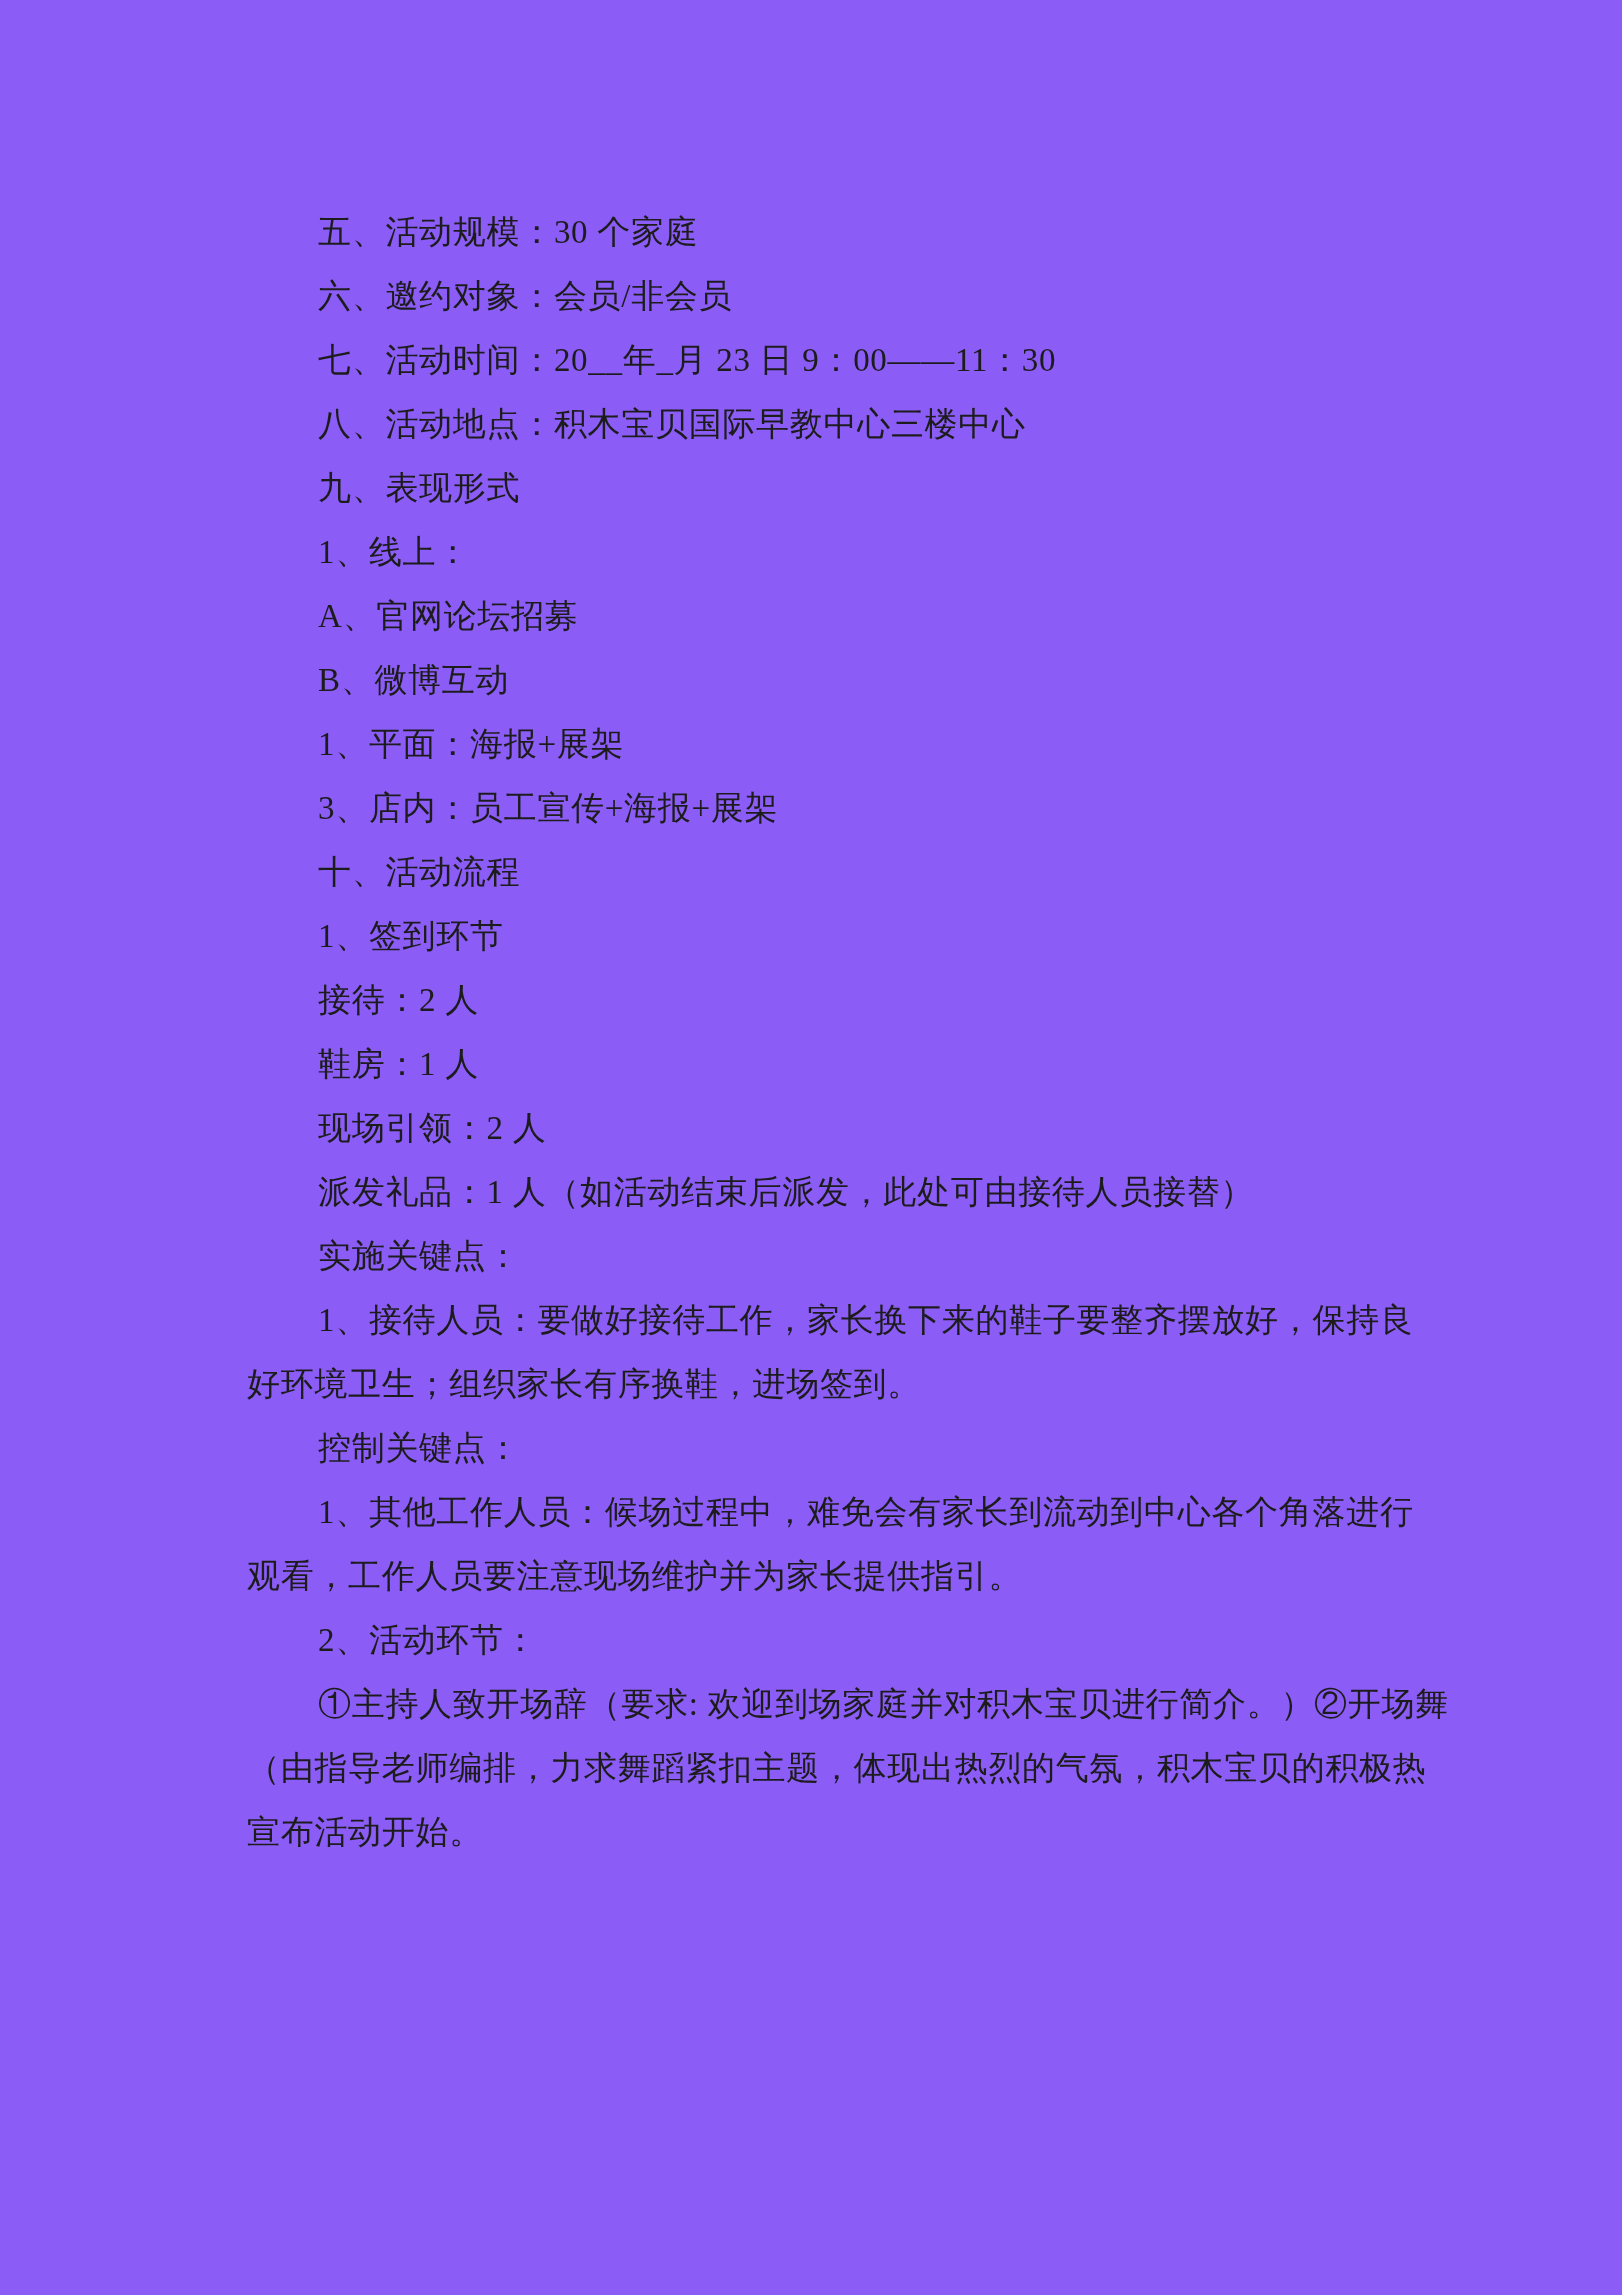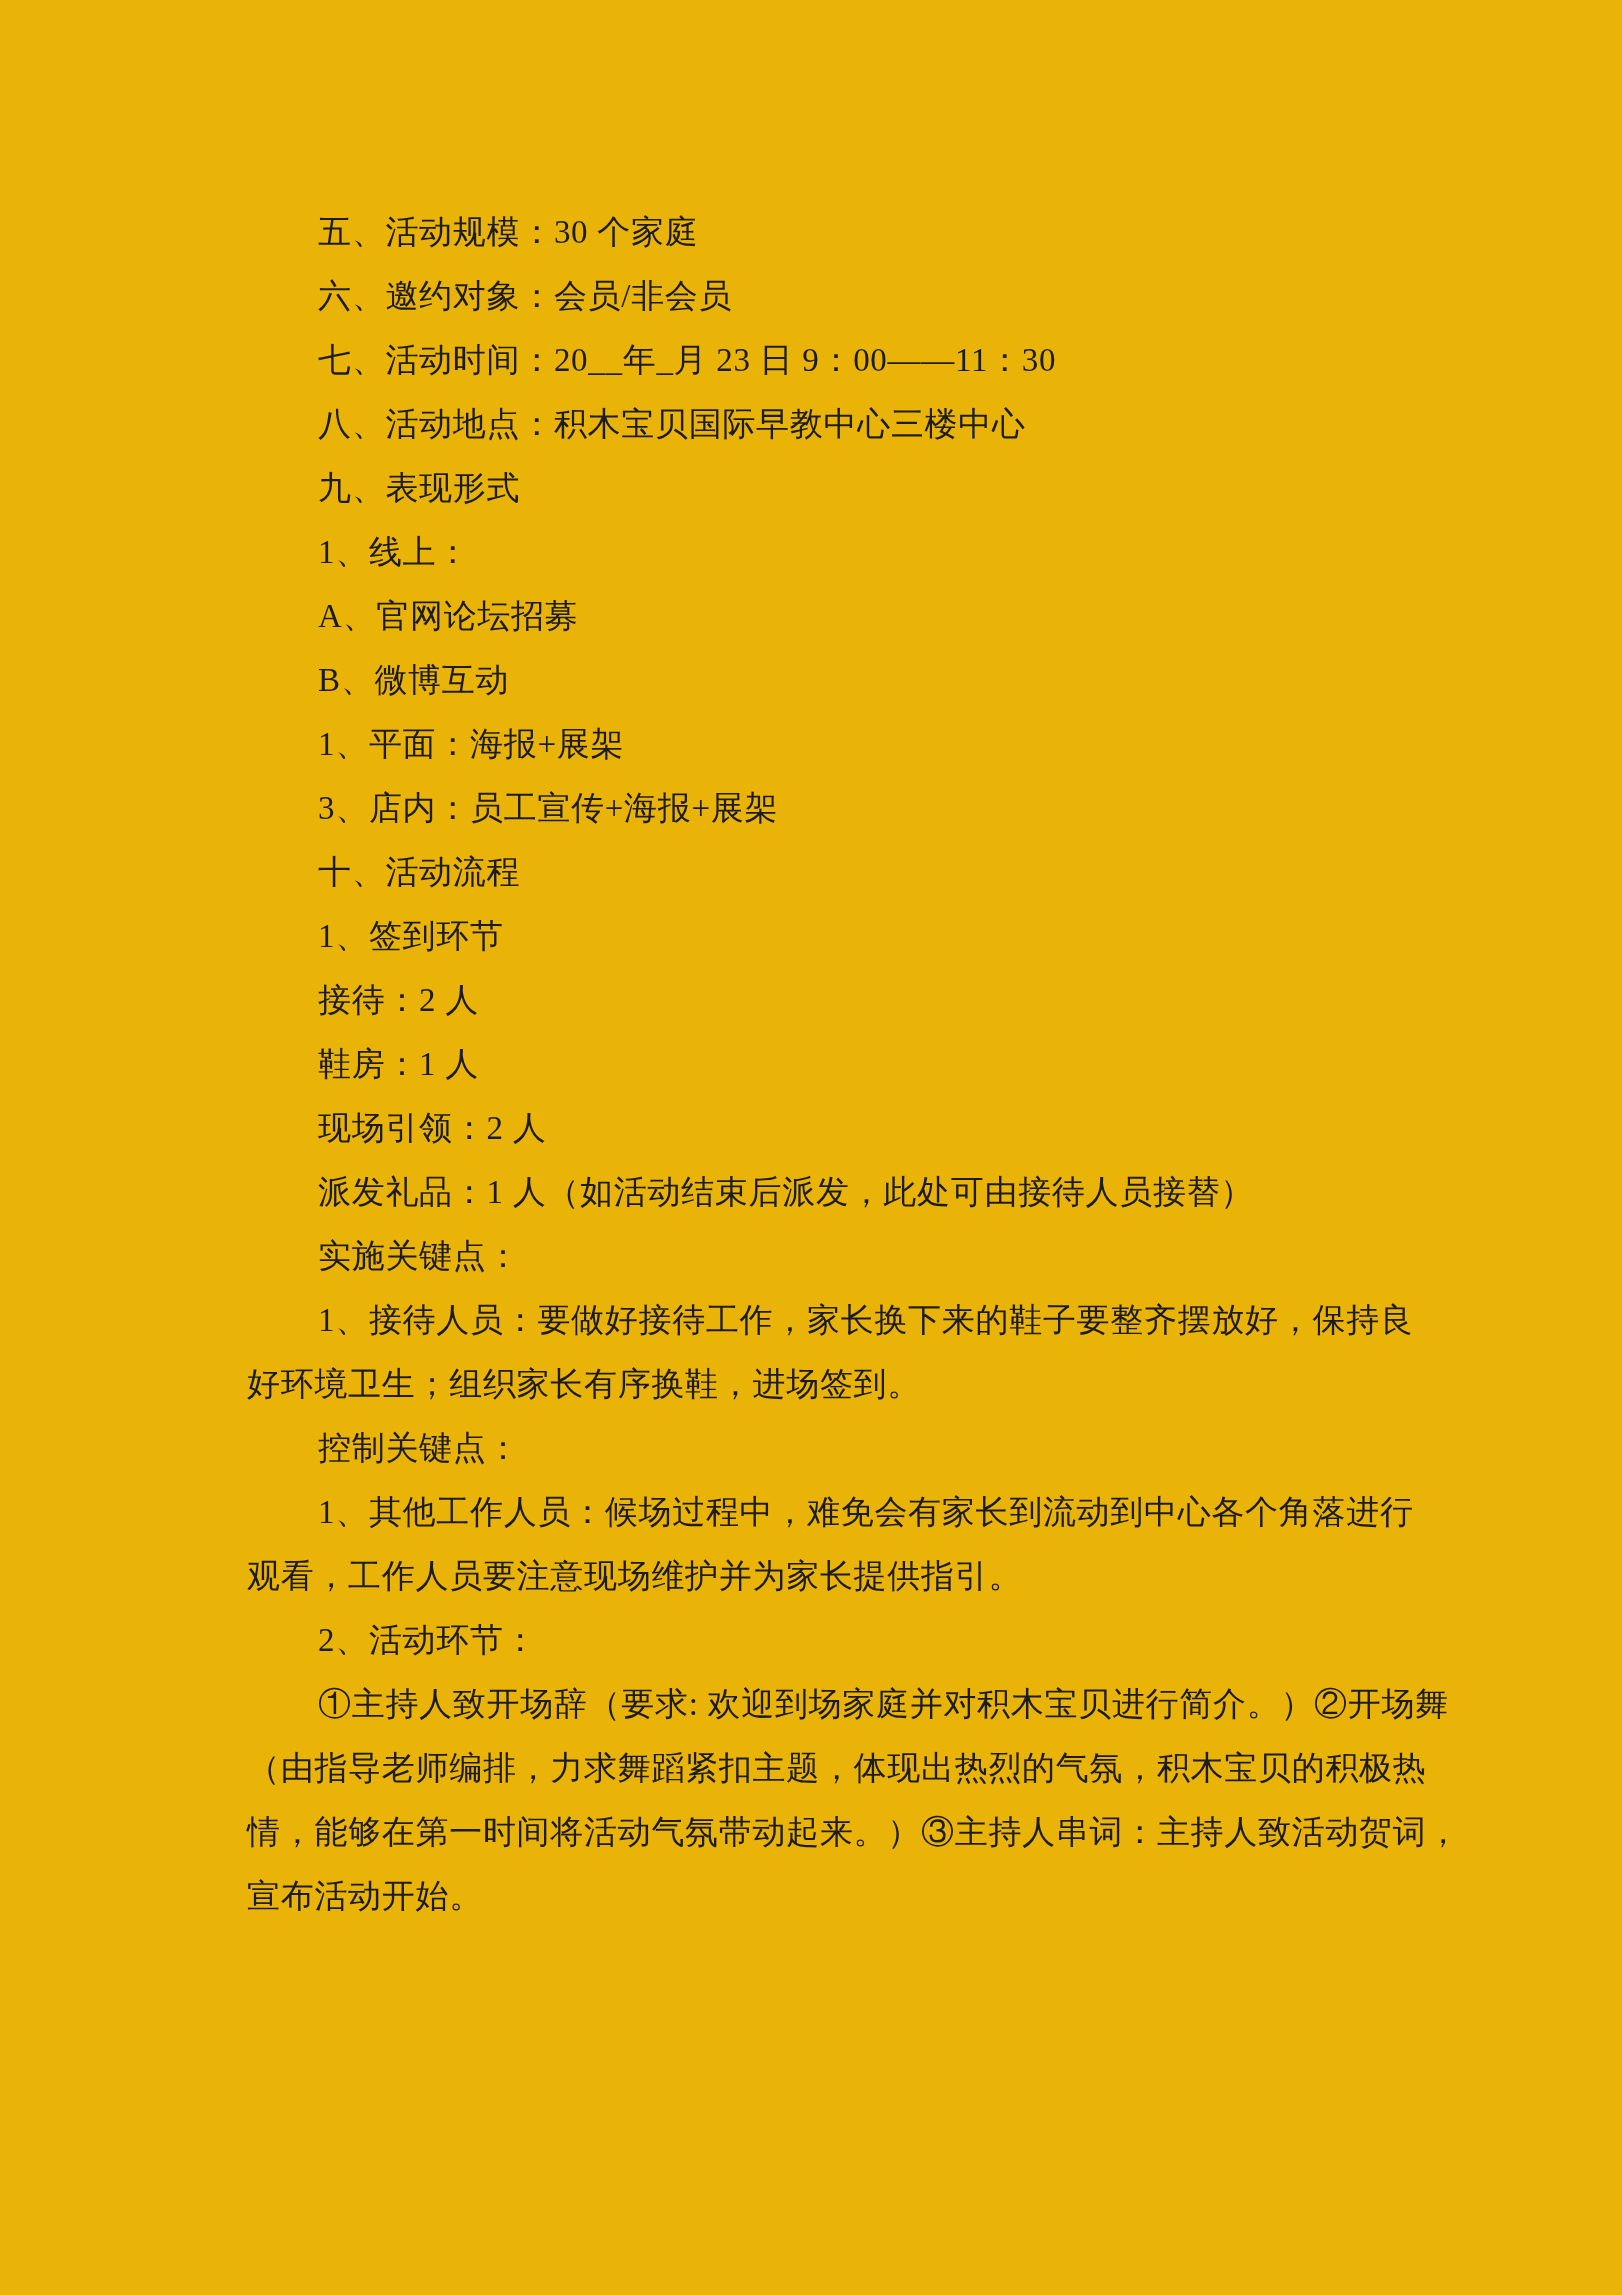--- a/index.html
+++ b/index.html
@@ -32,21 +32,21 @@
     letter-spacing: 0.7px;
     white-space: nowrap;
   }
   .line.indent {
     padding-left: 71px;
   }
 </style>
 </head>
 <body style="background: rgb(250, 250, 250);">
 
-<div class="page" style="background: #eab308; color: rgb(28, 28, 28);">
+<div class="page" style="background: #8b5cf6; color: rgb(28, 28, 28);">
   <div class="doc-body">
     <div class="line indent">五、活动规模：30 个家庭</div>
     <div class="line indent">六、邀约对象：会员/非会员</div>
     <div class="line indent">七、活动时间：20__年_月 23 日 9：00——11：30</div>
     <div class="line indent">八、活动地点：积木宝贝国际早教中心三楼中心</div>
     <div class="line indent">九、表现形式</div>
     <div class="line indent">1、线上：</div>
     <div class="line indent">A、官网论坛招募</div>
     <div class="line indent">B、微博互动</div>
     <div class="line indent">1、平面：海报+展架</div>
@@ -59,17 +59,16 @@
     <div class="line indent">派发礼品：1 人（如活动结束后派发，此处可由接待人员接替）</div>
     <div class="line indent">实施关键点：</div>
     <div class="line indent">1、接待人员：要做好接待工作，家长换下来的鞋子要整齐摆放好，保持良</div>
     <div class="line">好环境卫生；组织家长有序换鞋，进场签到。</div>
     <div class="line indent">控制关键点：</div>
     <div class="line indent">1、其他工作人员：候场过程中，难免会有家长到流动到中心各个角落进行</div>
     <div class="line">观看，工作人员要注意现场维护并为家长提供指引。</div>
     <div class="line indent">2、活动环节：</div>
     <div class="line indent">①主持人致开场辞（要求: 欢迎到场家庭并对积木宝贝进行简介。）②开场舞</div>
     <div class="line">（由指导老师编排，力求舞蹈紧扣主题，体现出热烈的气氛，积木宝贝的积极热</div>
-    <div class="line">情，能够在第一时间将活动气氛带动起来。）③主持人串词：主持人致活动贺词，</div>
     <div class="line">宣布活动开始。</div>
   </div>
 </div>
 
 
 </body></html>

